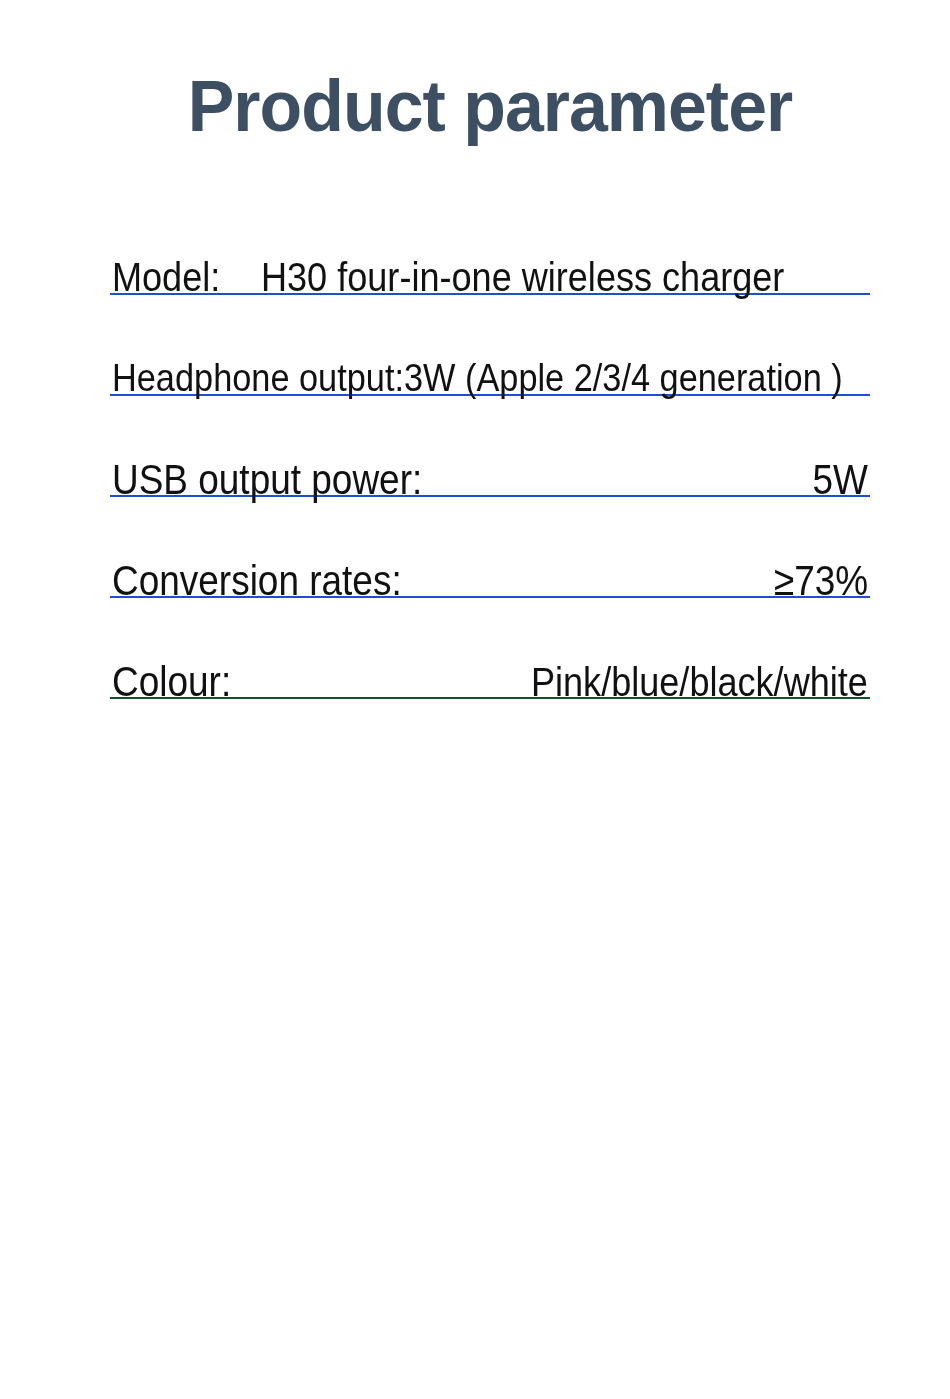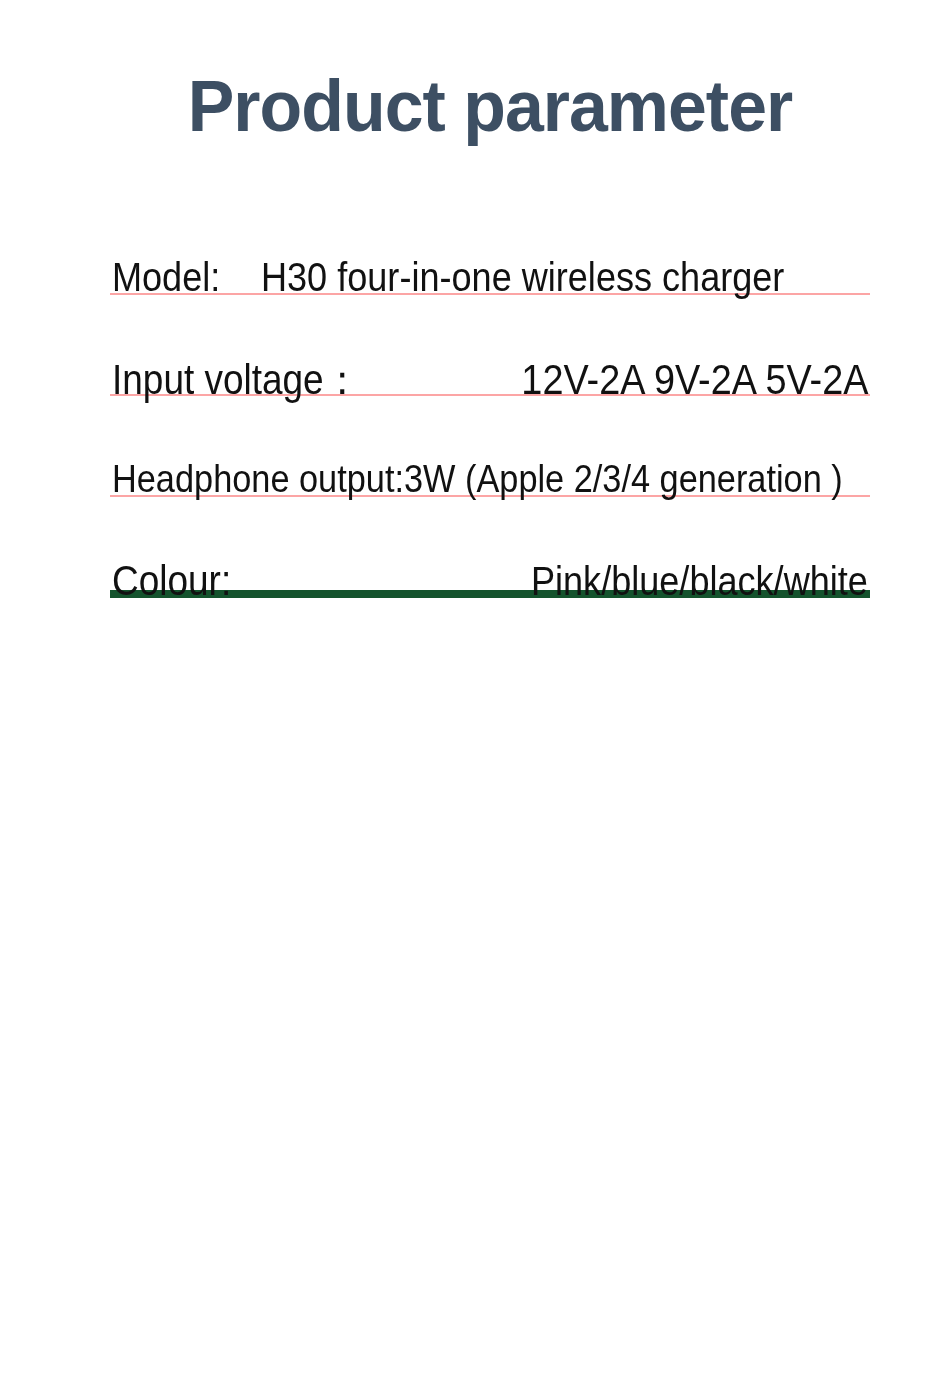--- a/index.html
+++ b/index.html
@@ -36,27 +36,27 @@
   }
   .spec-table {
     margin: 0 auto;
     margin-top: 52px;
     width: 760px;
     border-collapse: collapse;
   }
   .spec-row {
     display: block;
     width: 100%;
-    border-bottom: 2px solid #fca5a5;
+    border-bottom: 2px solid #1d4ed8;
     box-sizing: border-box;
     height: 101px;
     position: relative;
   }
   .spec-row:last-child {
-    border-bottom: 8px solid #14532d;
+    border-bottom: 2px solid #14532d;
   }
   .row-inner {
     display: flex;
     align-items: baseline;
     justify-content: space-between;
     height: 100%;
     padding: 0 2px 0 2px;
     box-sizing: border-box;
   }
   .label, .value {
@@ -101,38 +101,44 @@
 
   <div class="spec-table">
 
     <div class="spec-row row-single r-model">
       <div class="row-inner">
         <span class="label">Model:</span>
         <span class="value">H30 four-in-one wireless charger</span>
       </div>
     </div>
 
-    <div class="spec-row r-input">
-      <div class="row-inner">
-        <span class="label">Input voltage：</span>
-        <span class="value">12V-2A 9V-2A 5V-2A</span>
-      </div>
-    </div>
 
 
 
     <div class="spec-row row-single r-head">
       <div class="row-inner">
         <span class="label">Headphone output:3W (Apple 2/3/4 generation )</span>
         <span class="value"></span>
       </div>
     </div>
 
+    <div class="spec-row r-usb">
+      <div class="row-inner">
+        <span class="label">USB output power:</span>
+        <span class="value">5W</span>
+      </div>
+    </div>
 
 
+    <div class="spec-row r-conv">
+      <div class="row-inner">
+        <span class="label">Conversion rates:</span>
+        <span class="value">≥73%</span>
+      </div>
+    </div>
 
 
 
     <div class="spec-row r-colour">
       <div class="row-inner">
         <span class="label">Colour:</span>
         <span class="value">Pink/blue/black/white</span>
       </div>
     </div>
 

